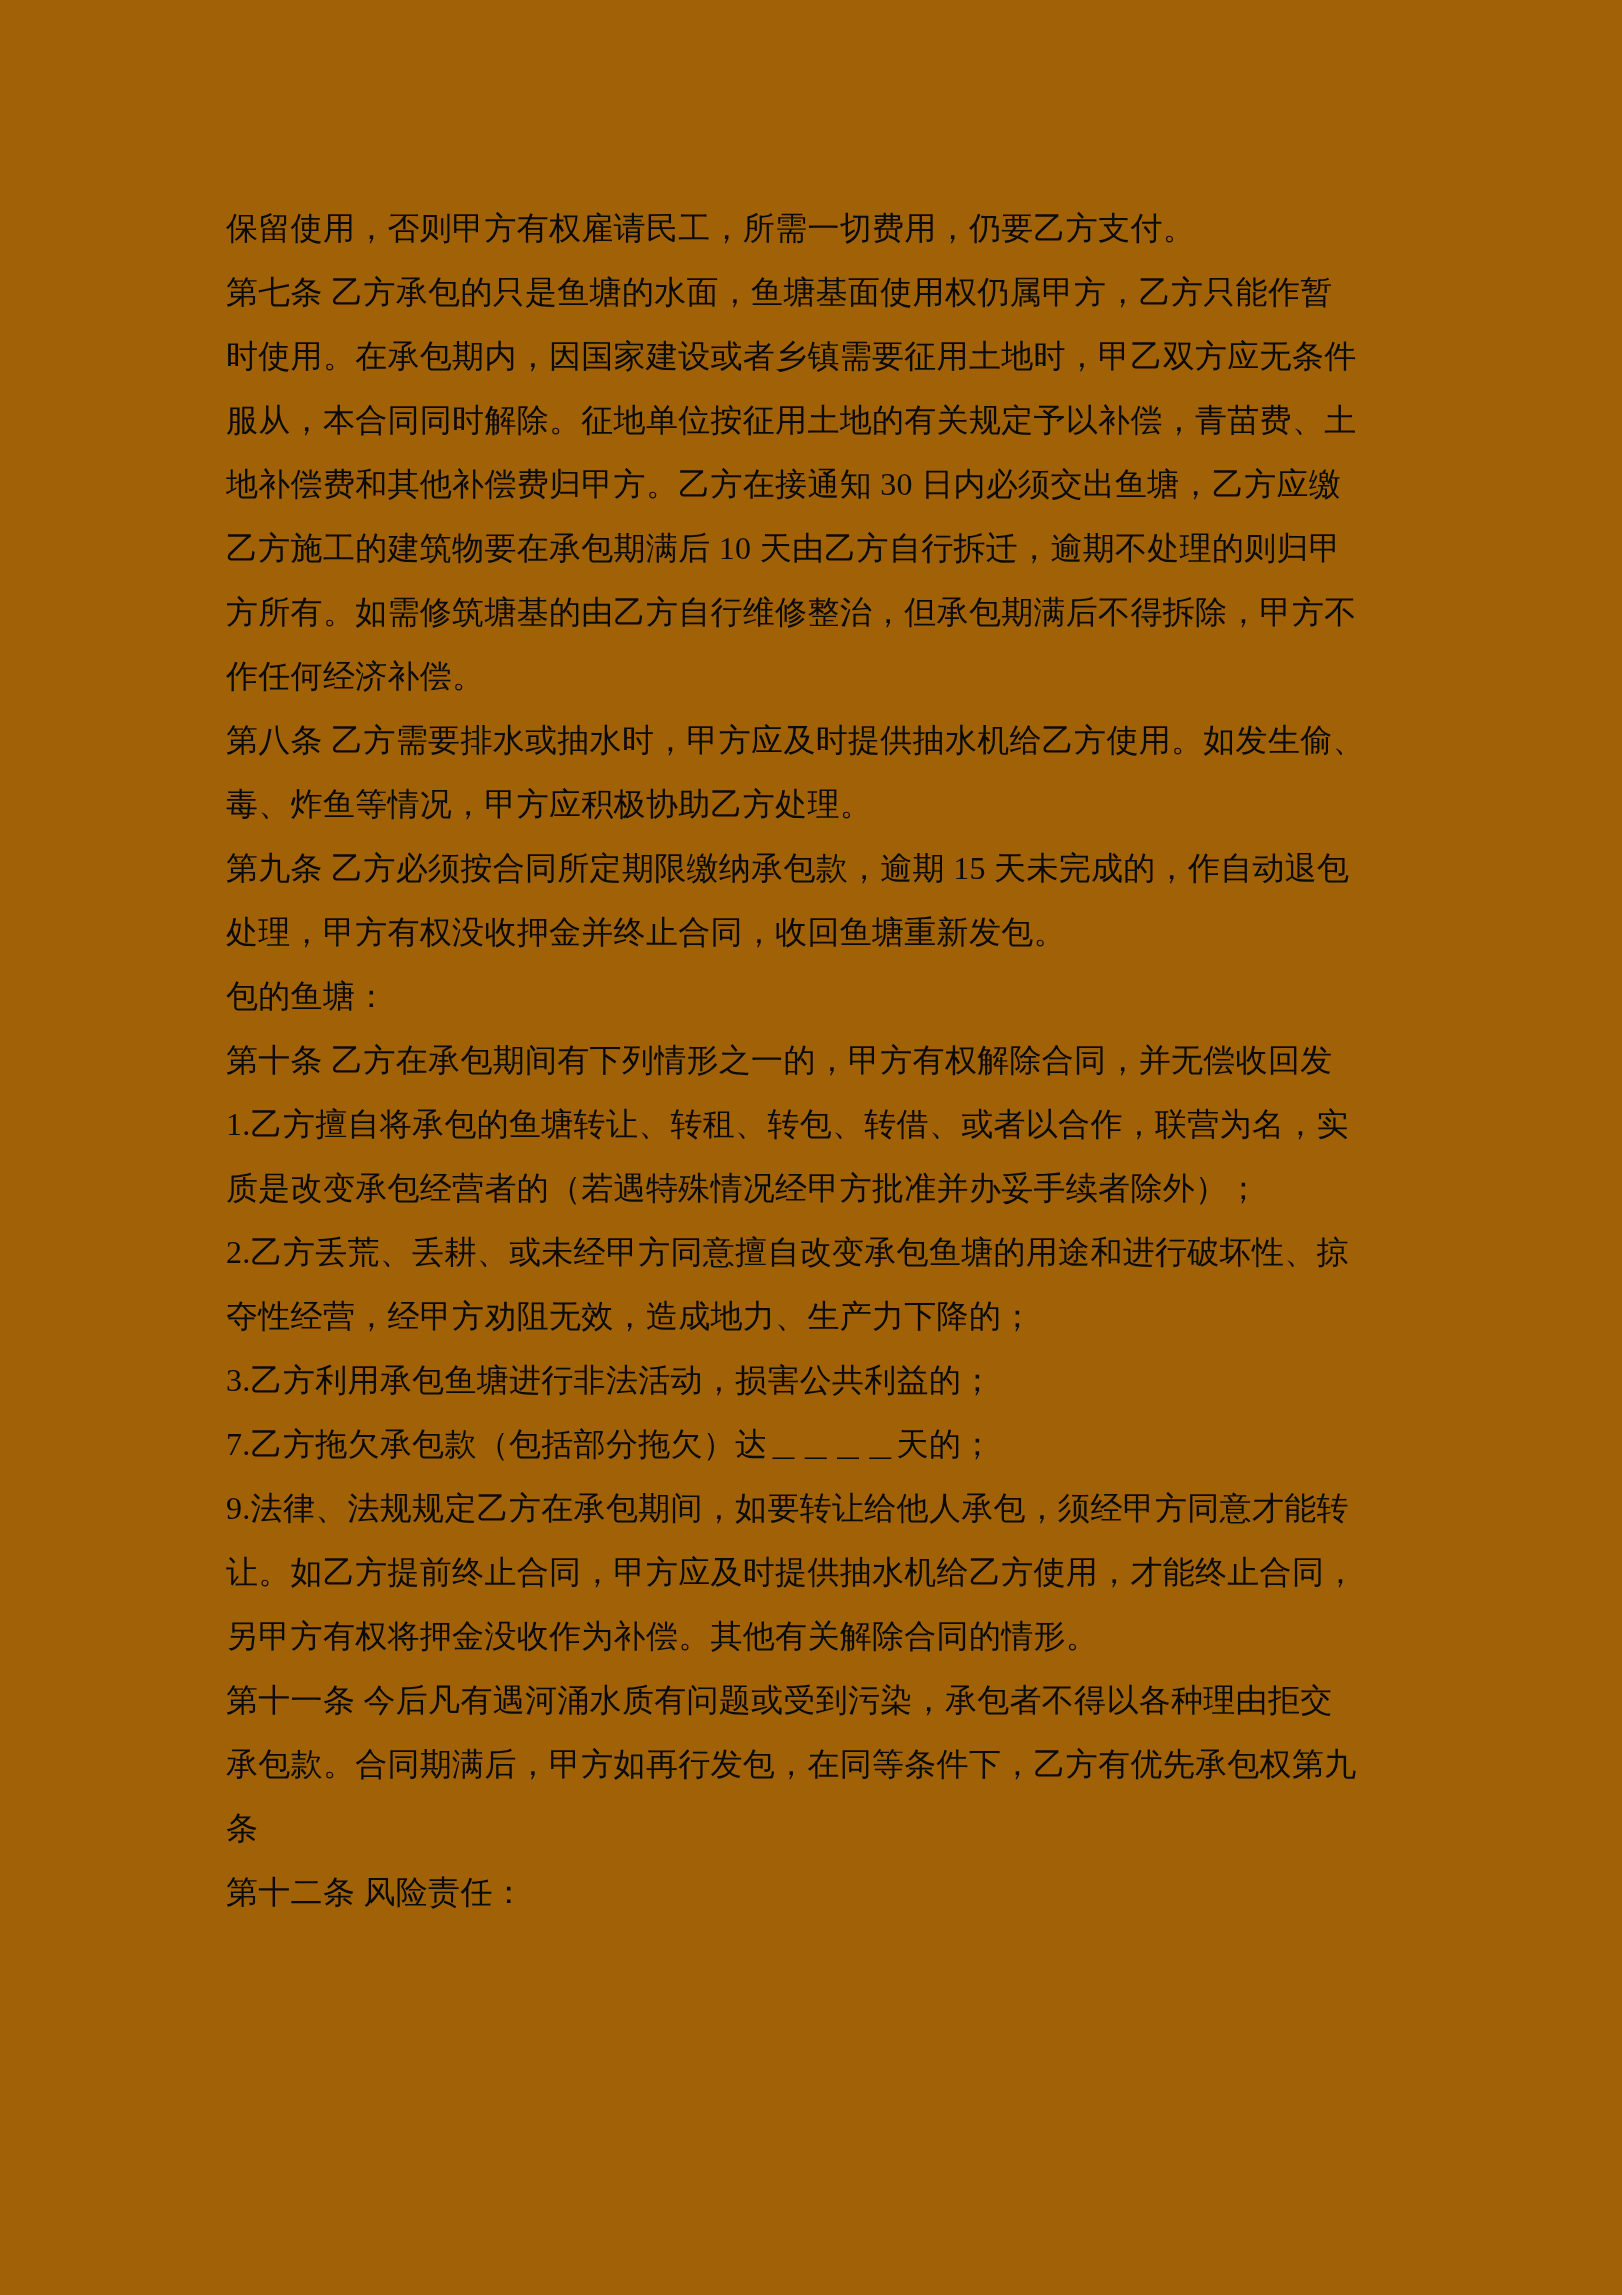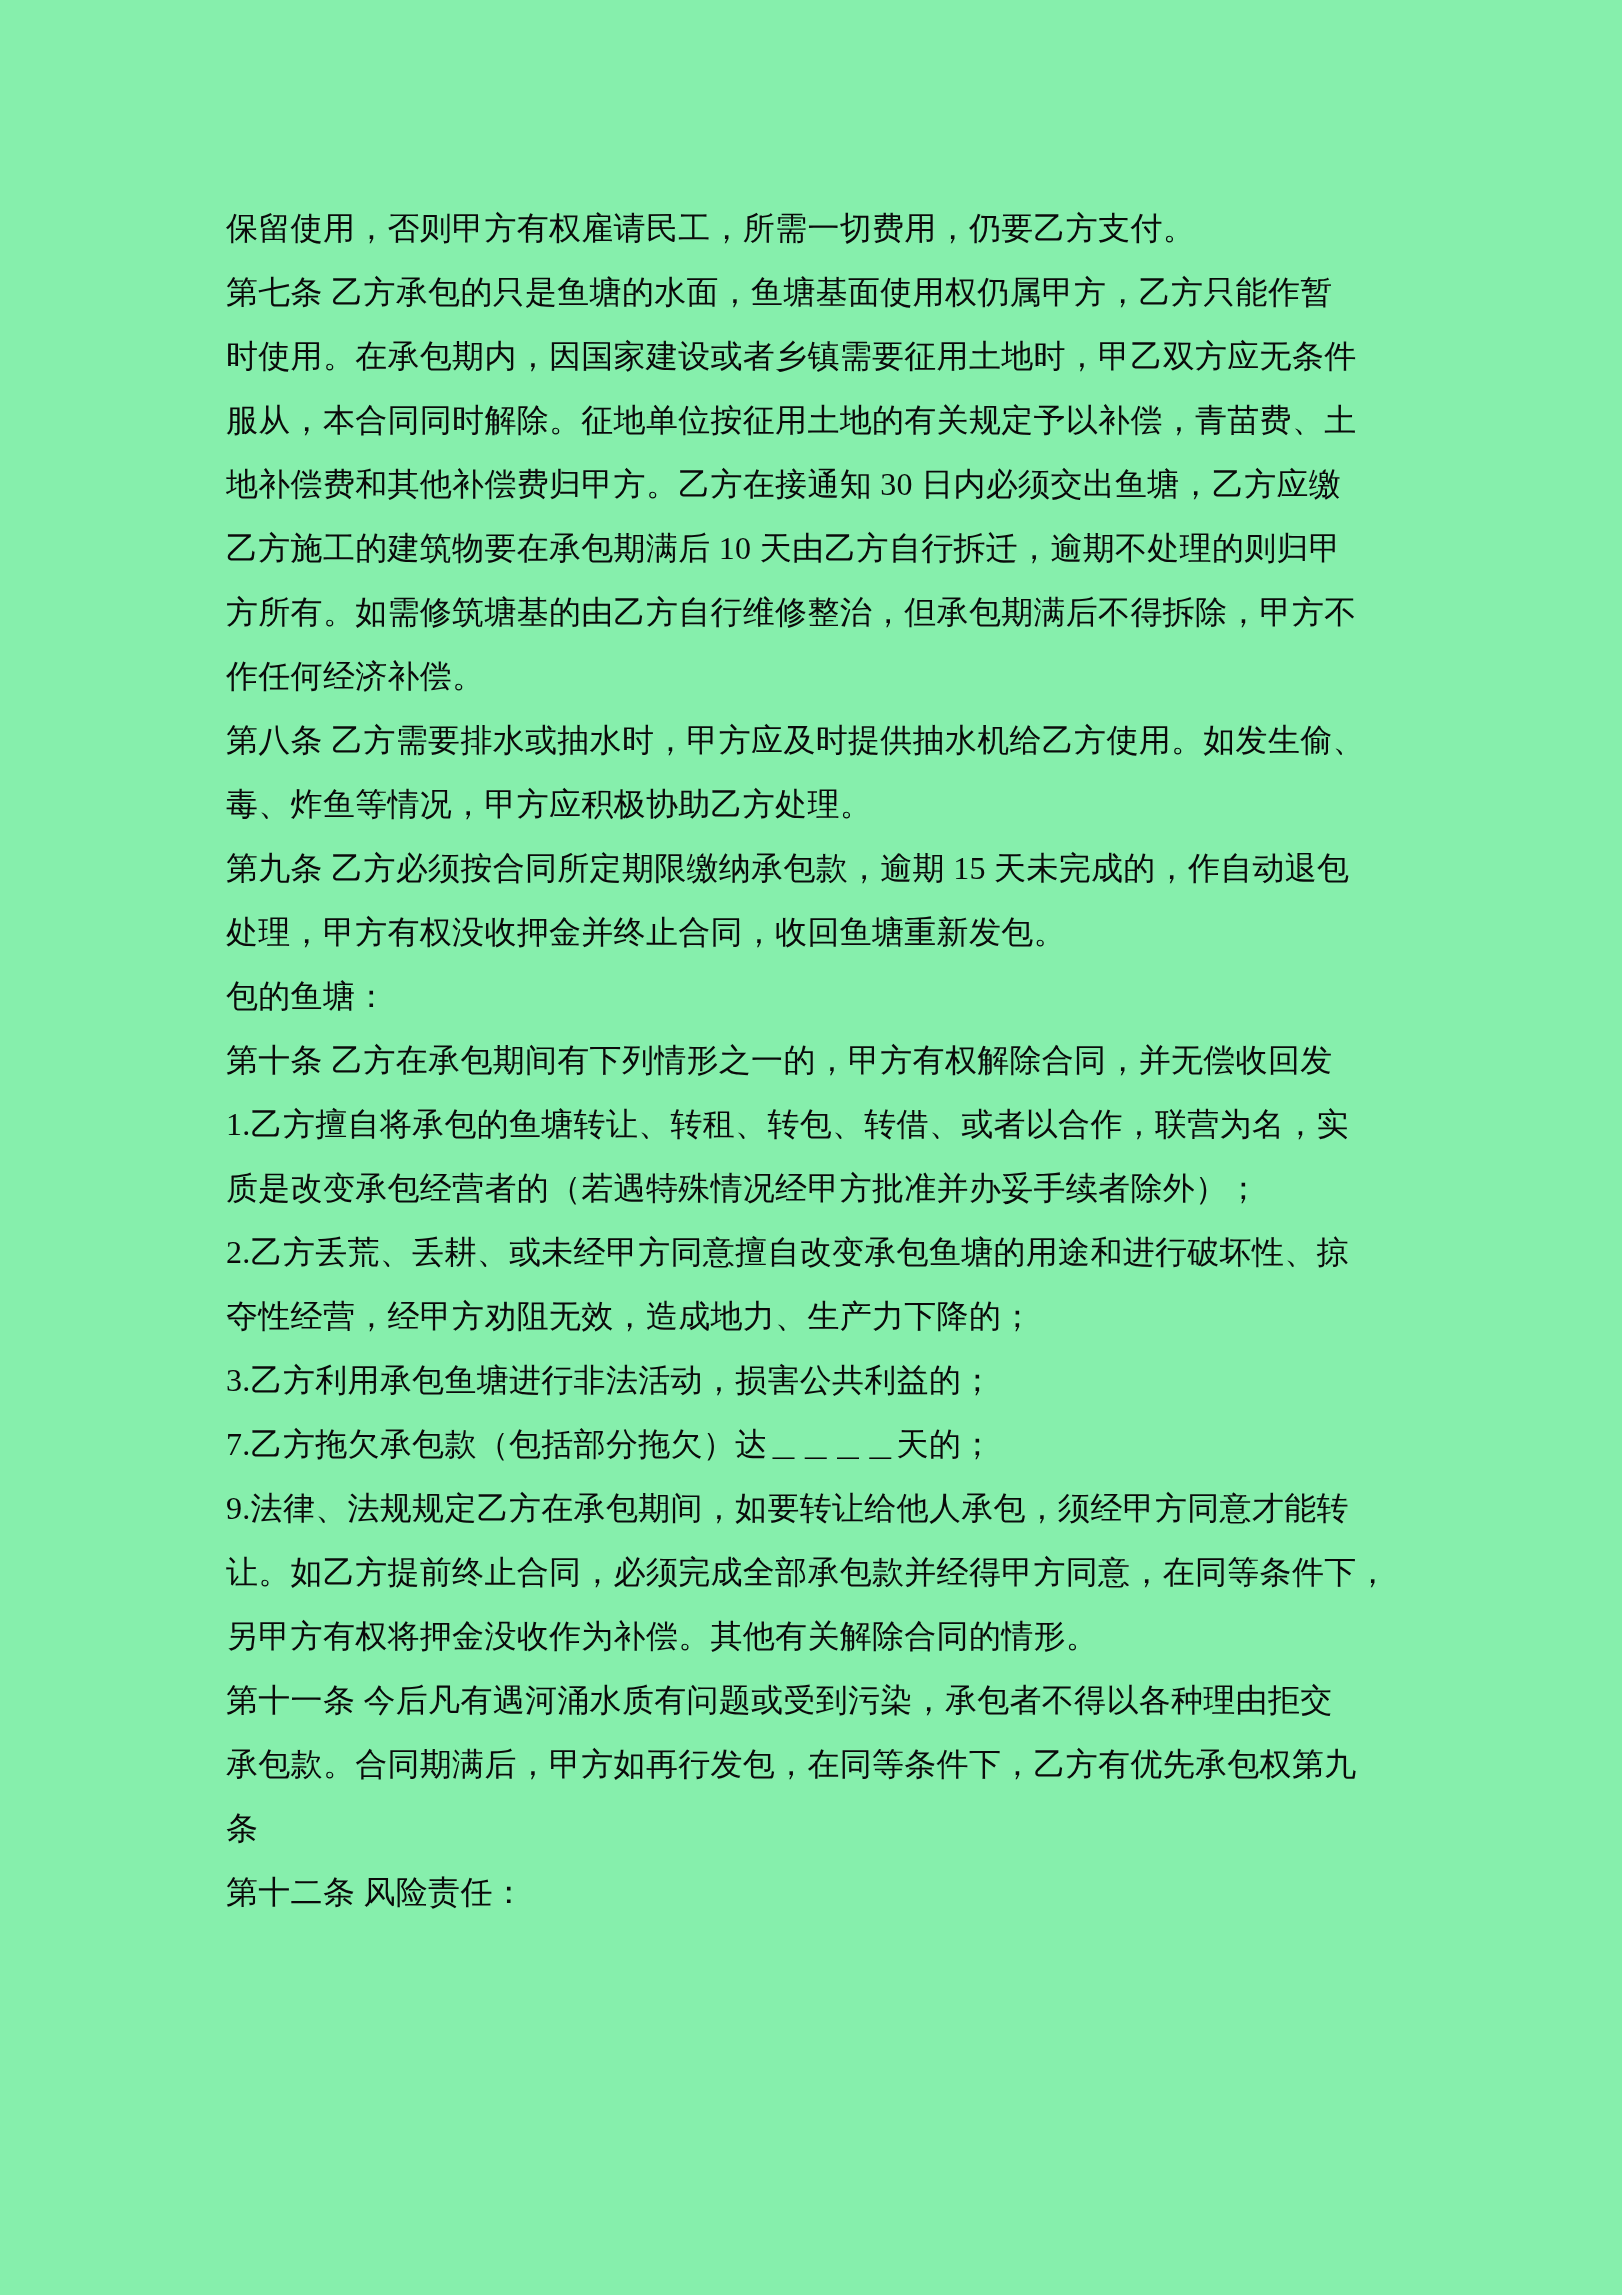--- a/index.html
+++ b/index.html
@@ -9,21 +9,21 @@
   body {
     width: 1623px;
     height: 2295px;
     background: #fbfbf9;
     font-family: "Liberation Serif", "DejaVu Serif", serif;
   }
   .page {
     position: relative;
     width: 1623px;
     height: 2295px;
-    background: #86efac;
+    background: #a16207;
     overflow: hidden;
     box-sizing: border-box;
   }
   .textblock {
     position: absolute;
     left: 226px;
     top: 196px;
     width: 1152px;
   }
   .line {
@@ -53,21 +53,21 @@
     <div class="line">处理，甲方有权没收押金并终止合同，收回鱼塘重新发包。</div>
     <div class="line">包的鱼塘：</div>
     <div class="line">第十条 乙方在承包期间有下列情形之一的，甲方有权解除合同，并无偿收回发</div>
     <div class="line">1.乙方擅自将承包的鱼塘转让、转租、转包、转借、或者以合作，联营为名，实</div>
     <div class="line">质是改变承包经营者的（若遇特殊情况经甲方批准并办妥手续者除外）；</div>
     <div class="line">2.乙方丢荒、丢耕、或未经甲方同意擅自改变承包鱼塘的用途和进行破坏性、掠</div>
     <div class="line">夺性经营，经甲方劝阻无效，造成地力、生产力下降的；</div>
     <div class="line">3.乙方利用承包鱼塘进行非法活动，损害公共利益的；</div>
     <div class="line">7.乙方拖欠承包款（包括部分拖欠）达＿＿＿＿天的；</div>
     <div class="line">9.法律、法规规定乙方在承包期间，如要转让给他人承包，须经甲方同意才能转</div>
-    <div class="line">让。如乙方提前终止合同，必须完成全部承包款并经得甲方同意，在同等条件下，</div>
+    <div class="line">让。如乙方提前终止合同，甲方应及时提供抽水机给乙方使用，才能终止合同，</div>
     <div class="line">另甲方有权将押金没收作为补偿。其他有关解除合同的情形。</div>
     <div class="line">第十一条 今后凡有遇河涌水质有问题或受到污染，承包者不得以各种理由拒交</div>
     <div class="line">承包款。合同期满后，甲方如再行发包，在同等条件下，乙方有优先承包权第九</div>
     <div class="line">条</div>
     <div class="line">第十二条 风险责任：</div>
   </div>
 </div>
 
 
 </body></html>

